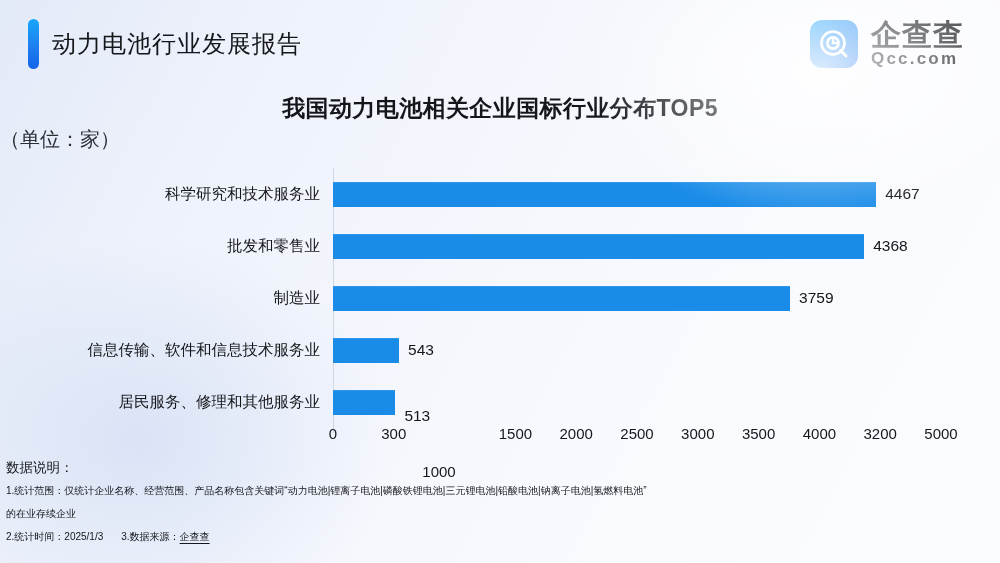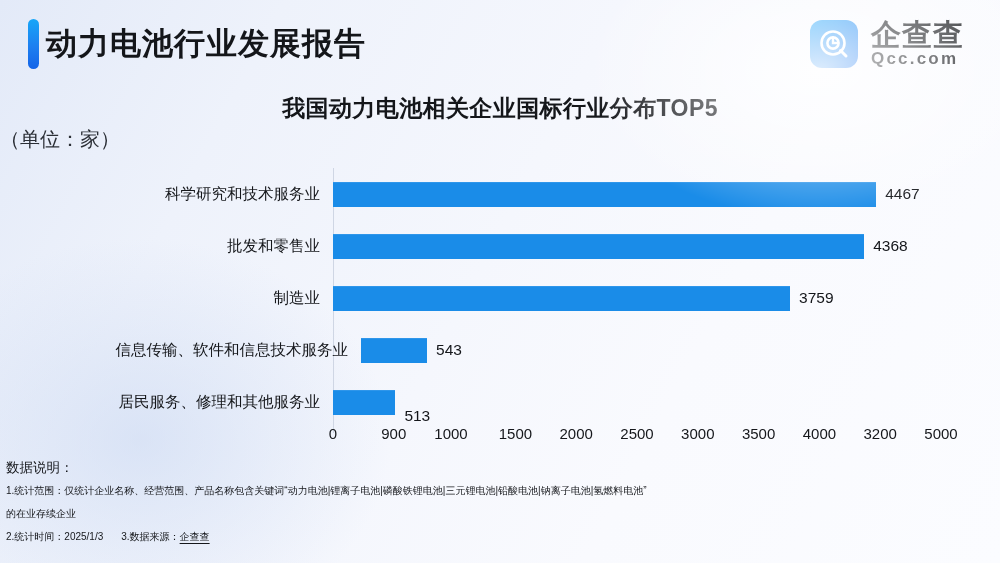--- a/index.html
+++ b/index.html
@@ -32,22 +32,22 @@
   }
 
   
   .header { position:absolute; left:0; top:0; width:1000px; height:86px; }
   .accent-bar{
     position:absolute; left:28px; top:19px;
     width:11px; height:50px; border-radius:6px;
     background:linear-gradient(180deg,#17a6f8 0%,#1d7ff0 55%,#1464e8 100%);
   }
   .header-title{
-    position:absolute; left:46px; top:20px;
-    font-size:31px; font-weight:bold; color:#14161a;
+    position:absolute; left:52px; top:20px;
+    font-size:24px; font-weight:normal; color:#14161a;
     letter-spacing:1px; line-height:48px; white-space:nowrap;
   }
   .logo{ position:absolute; right:36px; top:20px; height:48px; display:flex; align-items:center; gap:13px; }
   .logo-mark{
     width:48px; height:48px; border-radius:12px;
     background:linear-gradient(140deg,#22a7fb 0%,#1b8cf5 45%,#0e6ff0 100%);
     display:flex; align-items:center; justify-content:center;
   }
   .logo-text{ display:flex; flex-direction:column; justify-content:center; }
   .logo-cn{ font-size:30px; font-weight:bold; color:#15171b; line-height:29px; letter-spacing:1px; }
@@ -135,36 +135,36 @@
       <div class="row" style="top: 60px;">
         <div class="cat-label">批发和零售业</div>
         <div class="bar" style="width: 531.149px;"></div>
         <div class="bar-value" style="left: 873.149px;">4368</div>
       </div>
       <div class="row" style="top: 112px;">
         <div class="cat-label">制造业</div>
         <div class="bar" style="width: 457.094px;"></div>
         <div class="bar-value" style="left: 799.094px;">3759</div>
       </div>
-      <div class="row" style="top: 164px; margin-left: 28px;">
+      <div class="row" style="top: 164px;">
         <div class="cat-label">信息传输、软件和信息技术服务业</div>
         <div class="bar" style="width: 66.0288px;"></div>
         <div class="bar-value" style="left: 408.029px; text-align: right;">543</div>
       </div>
       <div class="row" style="top: 216px;">
         <div class="cat-label">居民服务、修理和其他服务业</div>
         <div class="bar" style="width: 62.3808px;"></div>
         <div class="bar-value" style="left: 404.381px; margin-top: 27px;">513</div>
       </div>
     </div>
 
   <div class="xaxis" id="xaxis">
       <div class="xtick" style="left: 333px;">0</div>
-      <div class="xtick" style="left: 393.8px;">900</div>
-      <div class="xtick" style="left: 451px;">1000</div>
+      <div class="xtick" style="left: 393.8px;">300</div>
+      <div class="xtick" style="left: 439px; margin-top: 38px;">1000</div>
       <div class="xtick" style="left: 515.4px;">1500</div>
       <div class="xtick" style="left: 576.2px;">2000</div>
       <div class="xtick" style="left: 637px;">2500</div>
       <div class="xtick" style="left: 697.8px;">3000</div>
       <div class="xtick" style="left: 758.6px;">3500</div>
       <div class="xtick" style="left: 819.4px;">4000</div>
       <div class="xtick" style="left: 880.2px;">3200</div>
       <div class="xtick" style="left: 941px;">5000</div>
     </div>
 

